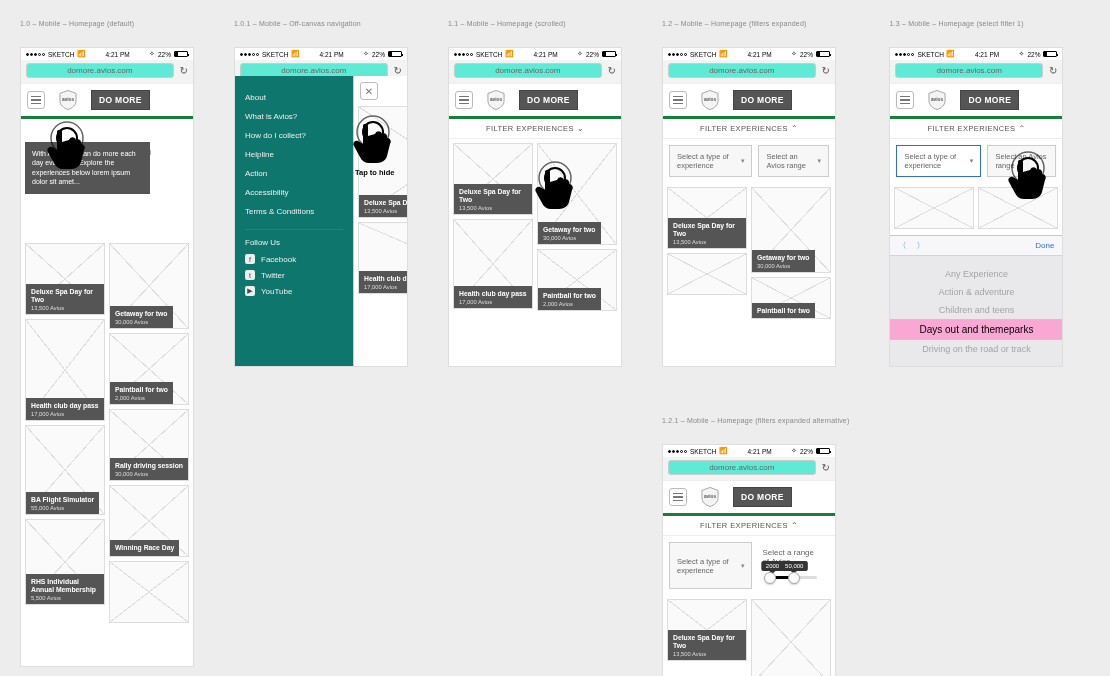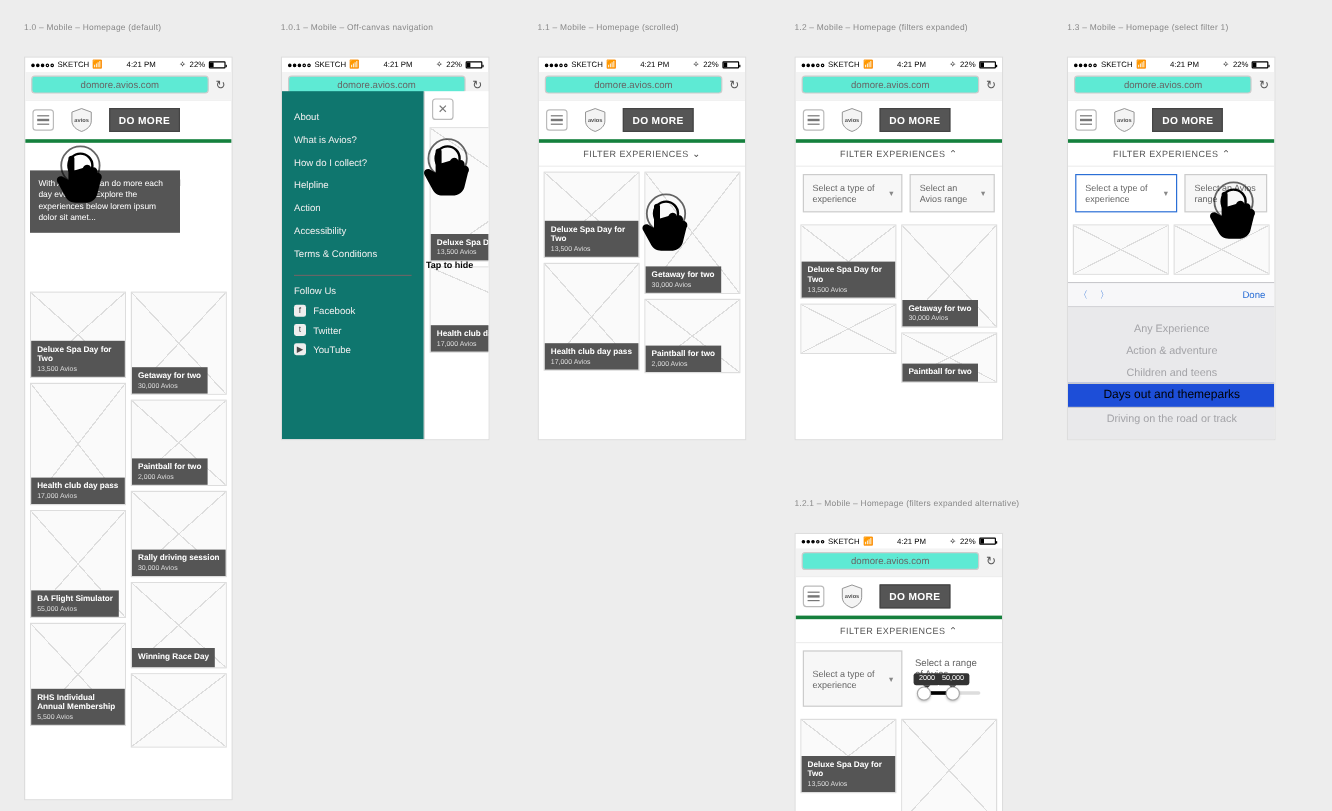--- a/index.html
+++ b/index.html
@@ -141,21 +141,21 @@
     border-top: 1px solid #c8c8cc;
   }
   .picker-bar {
     display: flex; justify-content: space-between; align-items: center;
     background: #f7f7f9; padding: 4px 8px; font-size: 8px; color: #2b6fd6;
     border-bottom: 1px solid #d4d4d8;
   }
   .picker-bar .nav span { margin-right: 10px; }
   .picker-list { height: 110px; overflow: hidden; display:flex; flex-direction:column; justify-content:center; }
   .picker-item { text-align: center; font-size: 9px; color: #a4a4a8; padding: 4px 0; }
-  .picker-item.sel { color: #000; font-size: 10px; border-top: 1px solid #c8c8cc; border-bottom: 1px solid #c8c8cc; background:#1d4ed8; }
+  .picker-item.sel { color: #000; font-size: 10px; border-top: 1px solid #c8c8cc; border-bottom: 1px solid #c8c8cc; background:#f9a8d4; }
 
   
   .range-wrap { padding: 4px 8px 10px; }
   .range-label { font-size: 8px; color: #666; margin: 2px 0 10px; }
   .range-track { position: relative; height: 3px; background: #ddd; border-radius: 2px; margin: 10px 4px 0; }
   .range-fill { position: absolute; height: 100%; background: #000; left: 8%; right: 45%; }
   .range-thumb { position: absolute; top: 50%; width: 12px; height: 12px; background: #fff; border: 1px solid #aaa; border-radius: 50%; transform: translate(-50%,-50%); box-shadow: 0 1px 2px rgba(0,0,0,.2); }
   .range-tip { position: absolute; bottom: 8px; transform: translateX(-50%); background: #333; color:#fff; font-size:6px; padding:2px 4px; border-radius:2px; }
   .range-tip::after { content:""; position:absolute; top:100%; left:50%; transform:translateX(-50%); border:3px solid transparent; border-top-color:#333; }
 
@@ -369,21 +369,21 @@
             <div class="tag">
                 <span class="t">Health club day pass</span>
                 <span class="p">17,000 Avios</span>
               </div>
             </div>
         </div>
       </div>
       <div class="hand" style="left:118px; top:64px;"><svg viewBox="0 0 54 54">
             <use href="#hand-tap"></use>
           </svg></div>
-      <div class="hand-label" style="left:120px; top:120px;margin-top:48px;">Tap to hide</div>
+      <div class="hand-label" style="left:120px; top:120px;">Tap to hide</div>
     </div>
   </div>
 
   <div class="col">
     <div class="screen-label">1.1 – Mobile – Homepage (scrolled)</div>
     <div class="phone h-med">
       <div class="status">
           <div class="left">
             <span class="dots">
               <i class="f"></i>

